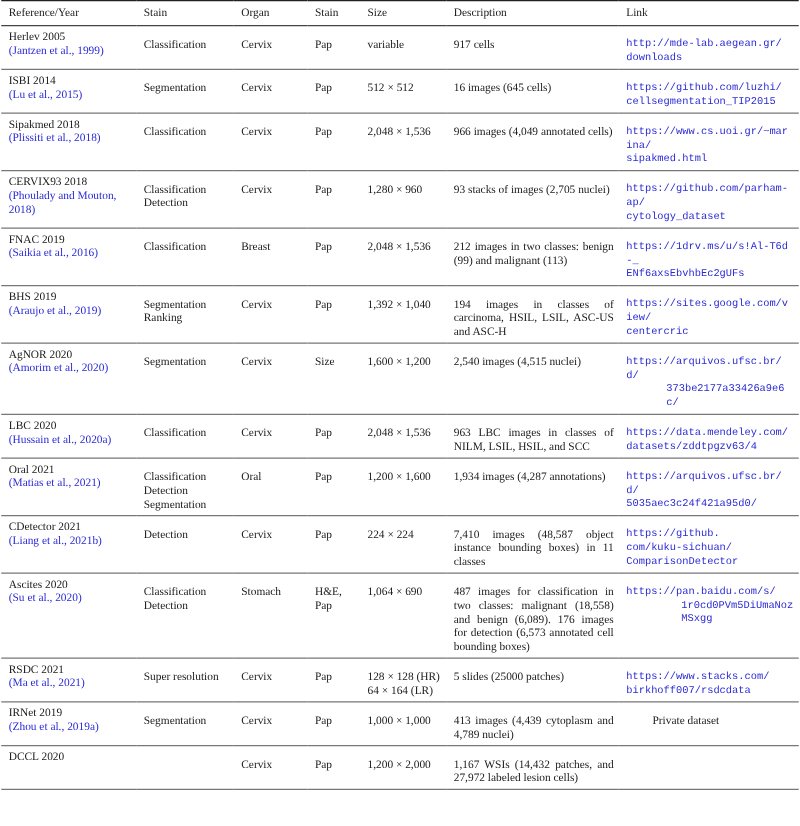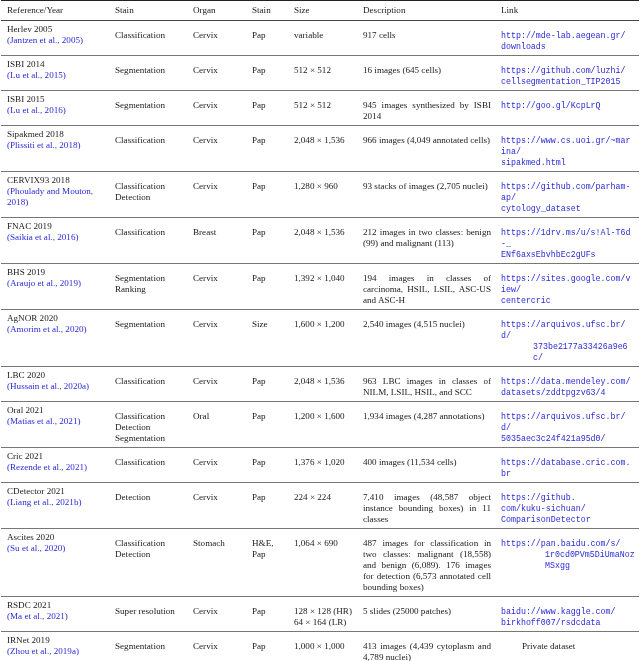--- a/index.html
+++ b/index.html
@@ -44,21 +44,21 @@
       <th>Stain</th>
       <th>Size</th>
       <th>Description</th>
       <th>Link</th>
     </tr>
   </thead>
   <tbody id="tbody">
       <tr class="row" style="height: 30px;">
         <td>
           <span class="ref-name">Herlev 2005</span>
-          <span class="ref-cite">(Jantzen et al., 2005)</span>
+          <span class="ref-cite">(Jantzen et al., 1999)</span>
         </td>
         <td class="mid">
           <span class="task-line">Classification</span>
         </td>
         <td class="mid">Cervix</td>
         <td class="mid">Pap</td>
         <td class="mid">variable</td>
         <td class="mid desc">917 cells</td>
         <td class="mid">
           <span class="link" style="display: block;">http://mde-lab.aegean.gr/</span>
@@ -73,36 +73,20 @@
         <td class="mid">
           <span class="task-line">Segmentation</span>
         </td>
         <td class="mid">Cervix</td>
         <td class="mid">Pap</td>
         <td class="mid">512 × 512</td>
         <td class="mid desc">16 images (645 cells)</td>
         <td class="mid">
           <span class="link" style="display: block;">https://github.com/luzhi/</span>
           <span class="link" style="display: block;">cellsegmentation_TIP2015</span>
-        </td>
-      </tr>
-      <tr class="row" style="height: 31px;">
-        <td>
-          <span class="ref-name">ISBI 2015</span>
-          <span class="ref-cite">(Lu et al., 2016)</span>
-        </td>
-        <td class="mid">
-          <span class="task-line">Segmentation</span>
-        </td>
-        <td class="mid">Cervix</td>
-        <td class="mid">Pap</td>
-        <td class="mid">512 × 512</td>
-        <td class="mid desc">945 images synthesized by ISBI 2014</td>
-        <td class="mid">
-          <span class="link" style="display: block;">http://goo.gl/KcpLrQ</span>
         </td>
       </tr>
       <tr class="row" style="height: 30px; padding-left: 44px;">
         <td>
           <span class="ref-name">Sipakmed 2018</span>
           <span class="ref-cite">(Plissiti et al., 2018)</span>
         </td>
         <td class="mid">
           <span class="task-line">Classification</span>
         </td>
@@ -212,36 +196,20 @@
           <span class="task-line">Detection</span>
           <span class="task-line">Segmentation</span>
         </td>
         <td class="mid">Oral</td>
         <td class="mid">Pap</td>
         <td class="mid">1,200 × 1,600</td>
         <td class="mid desc">1,934 images (4,287 annotations)</td>
         <td class="mid">
           <span class="link" style="display: block;">https://arquivos.ufsc.br/d/</span>
           <span class="link" style="display: block;">5035aec3c24f421a95d0/</span>
-        </td>
-      </tr>
-      <tr class="row" style="height: 26px;">
-        <td>
-          <span class="ref-name">Cric 2021</span>
-          <span class="ref-cite">(Rezende et al., 2021)</span>
-        </td>
-        <td class="mid">
-          <span class="task-line">Classification</span>
-        </td>
-        <td class="mid">Cervix</td>
-        <td class="mid">Pap</td>
-        <td class="mid">1,376 × 1,020</td>
-        <td class="mid desc">400 images (11,534 cells)</td>
-        <td class="mid">
-          <span class="link" style="display: block;">https://database.cric.com.br</span>
         </td>
       </tr>
       <tr class="row" style="height: 40px;">
         <td>
           <span class="ref-name">CDetector 2021</span>
           <span class="ref-cite">(Liang et al., 2021b)</span>
         </td>
         <td class="mid">
           <span class="task-line">Detection</span>
         </td>
@@ -279,21 +247,21 @@
           <span class="ref-cite">(Ma et al., 2021)</span>
         </td>
         <td class="mid">
           <span class="task-line" style="text-align: justify;">Super resolution</span>
         </td>
         <td class="mid">Cervix</td>
         <td class="mid">Pap</td>
         <td class="mid">128 × 128 (HR) 64 × 164 (LR)</td>
         <td class="mid desc">5 slides (25000 patches)</td>
         <td class="mid">
-          <span class="link" style="display: block;">baidu://www.kaggle.com/</span>
+          <span class="link" style="display: block;">https://www.stacks.com/</span>
           <span class="link" style="display: block;">birkhoff007/rsdcdata</span>
         </td>
       </tr>
       <tr class="row" style="height: 32px;">
         <td>
           <span class="ref-name">IRNet 2019</span>
           <span class="ref-cite">(Zhou et al., 2019a)</span>
         </td>
         <td class="mid">
           <span class="task-line">Segmentation</span>

